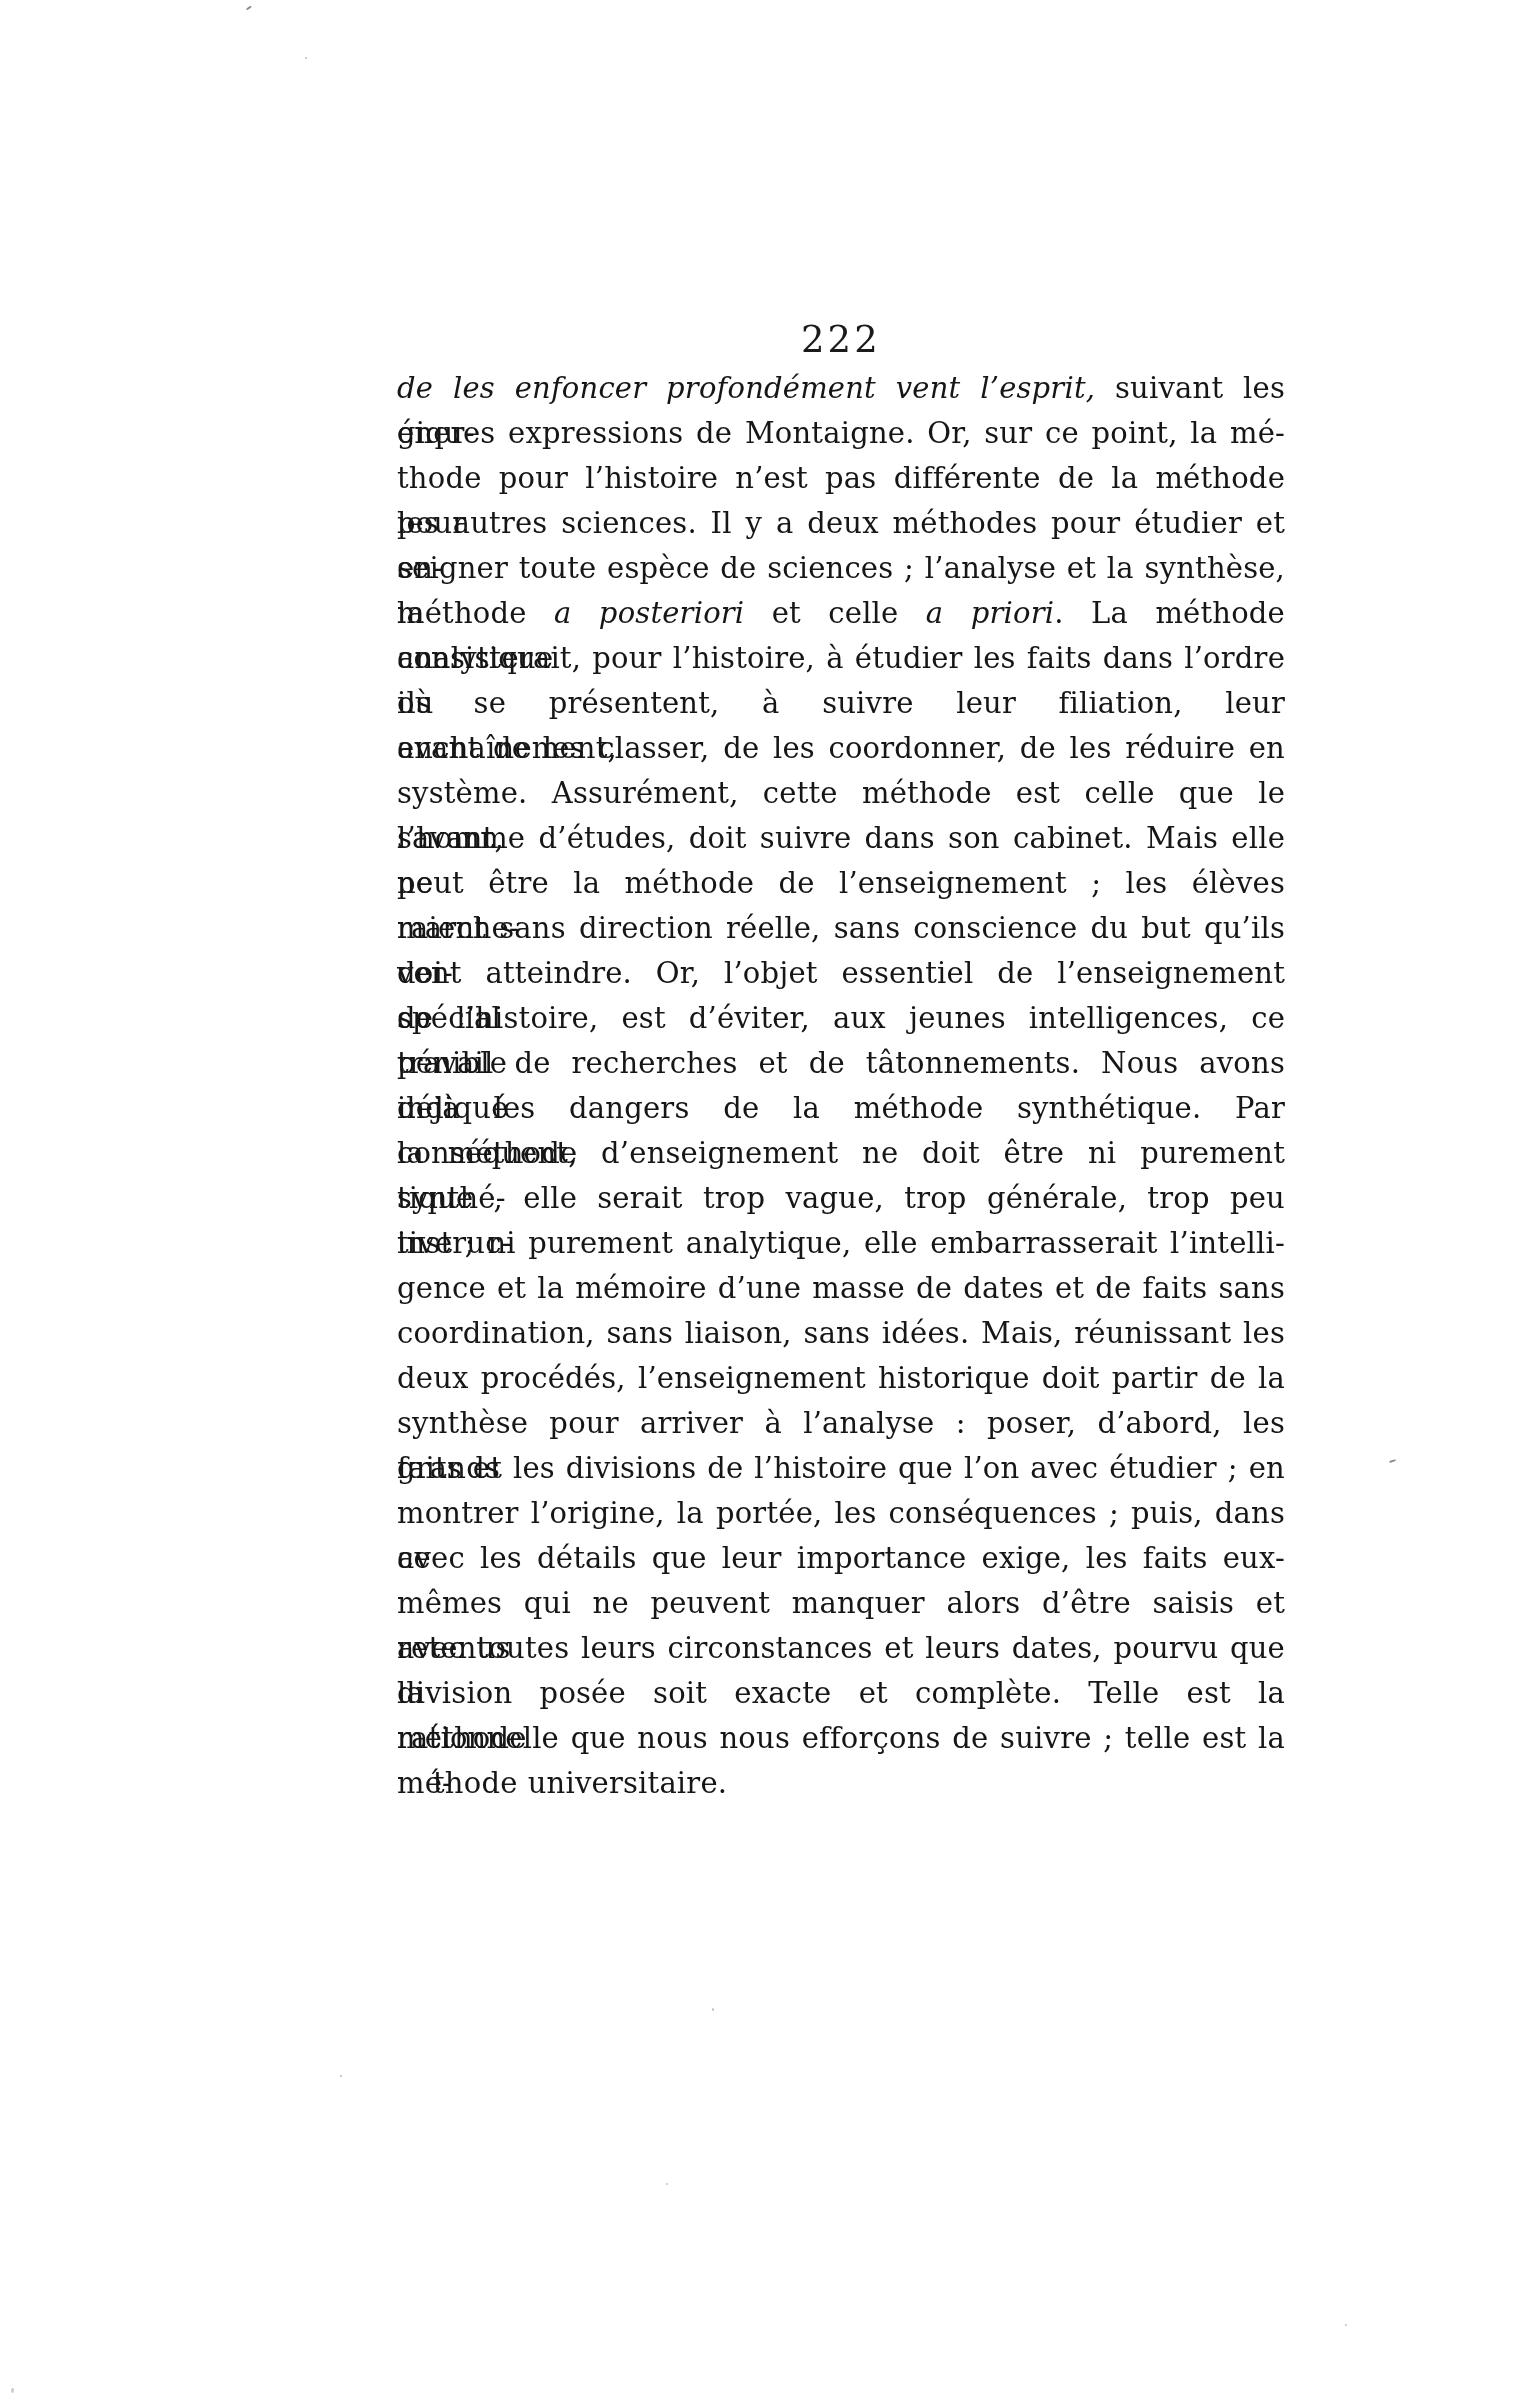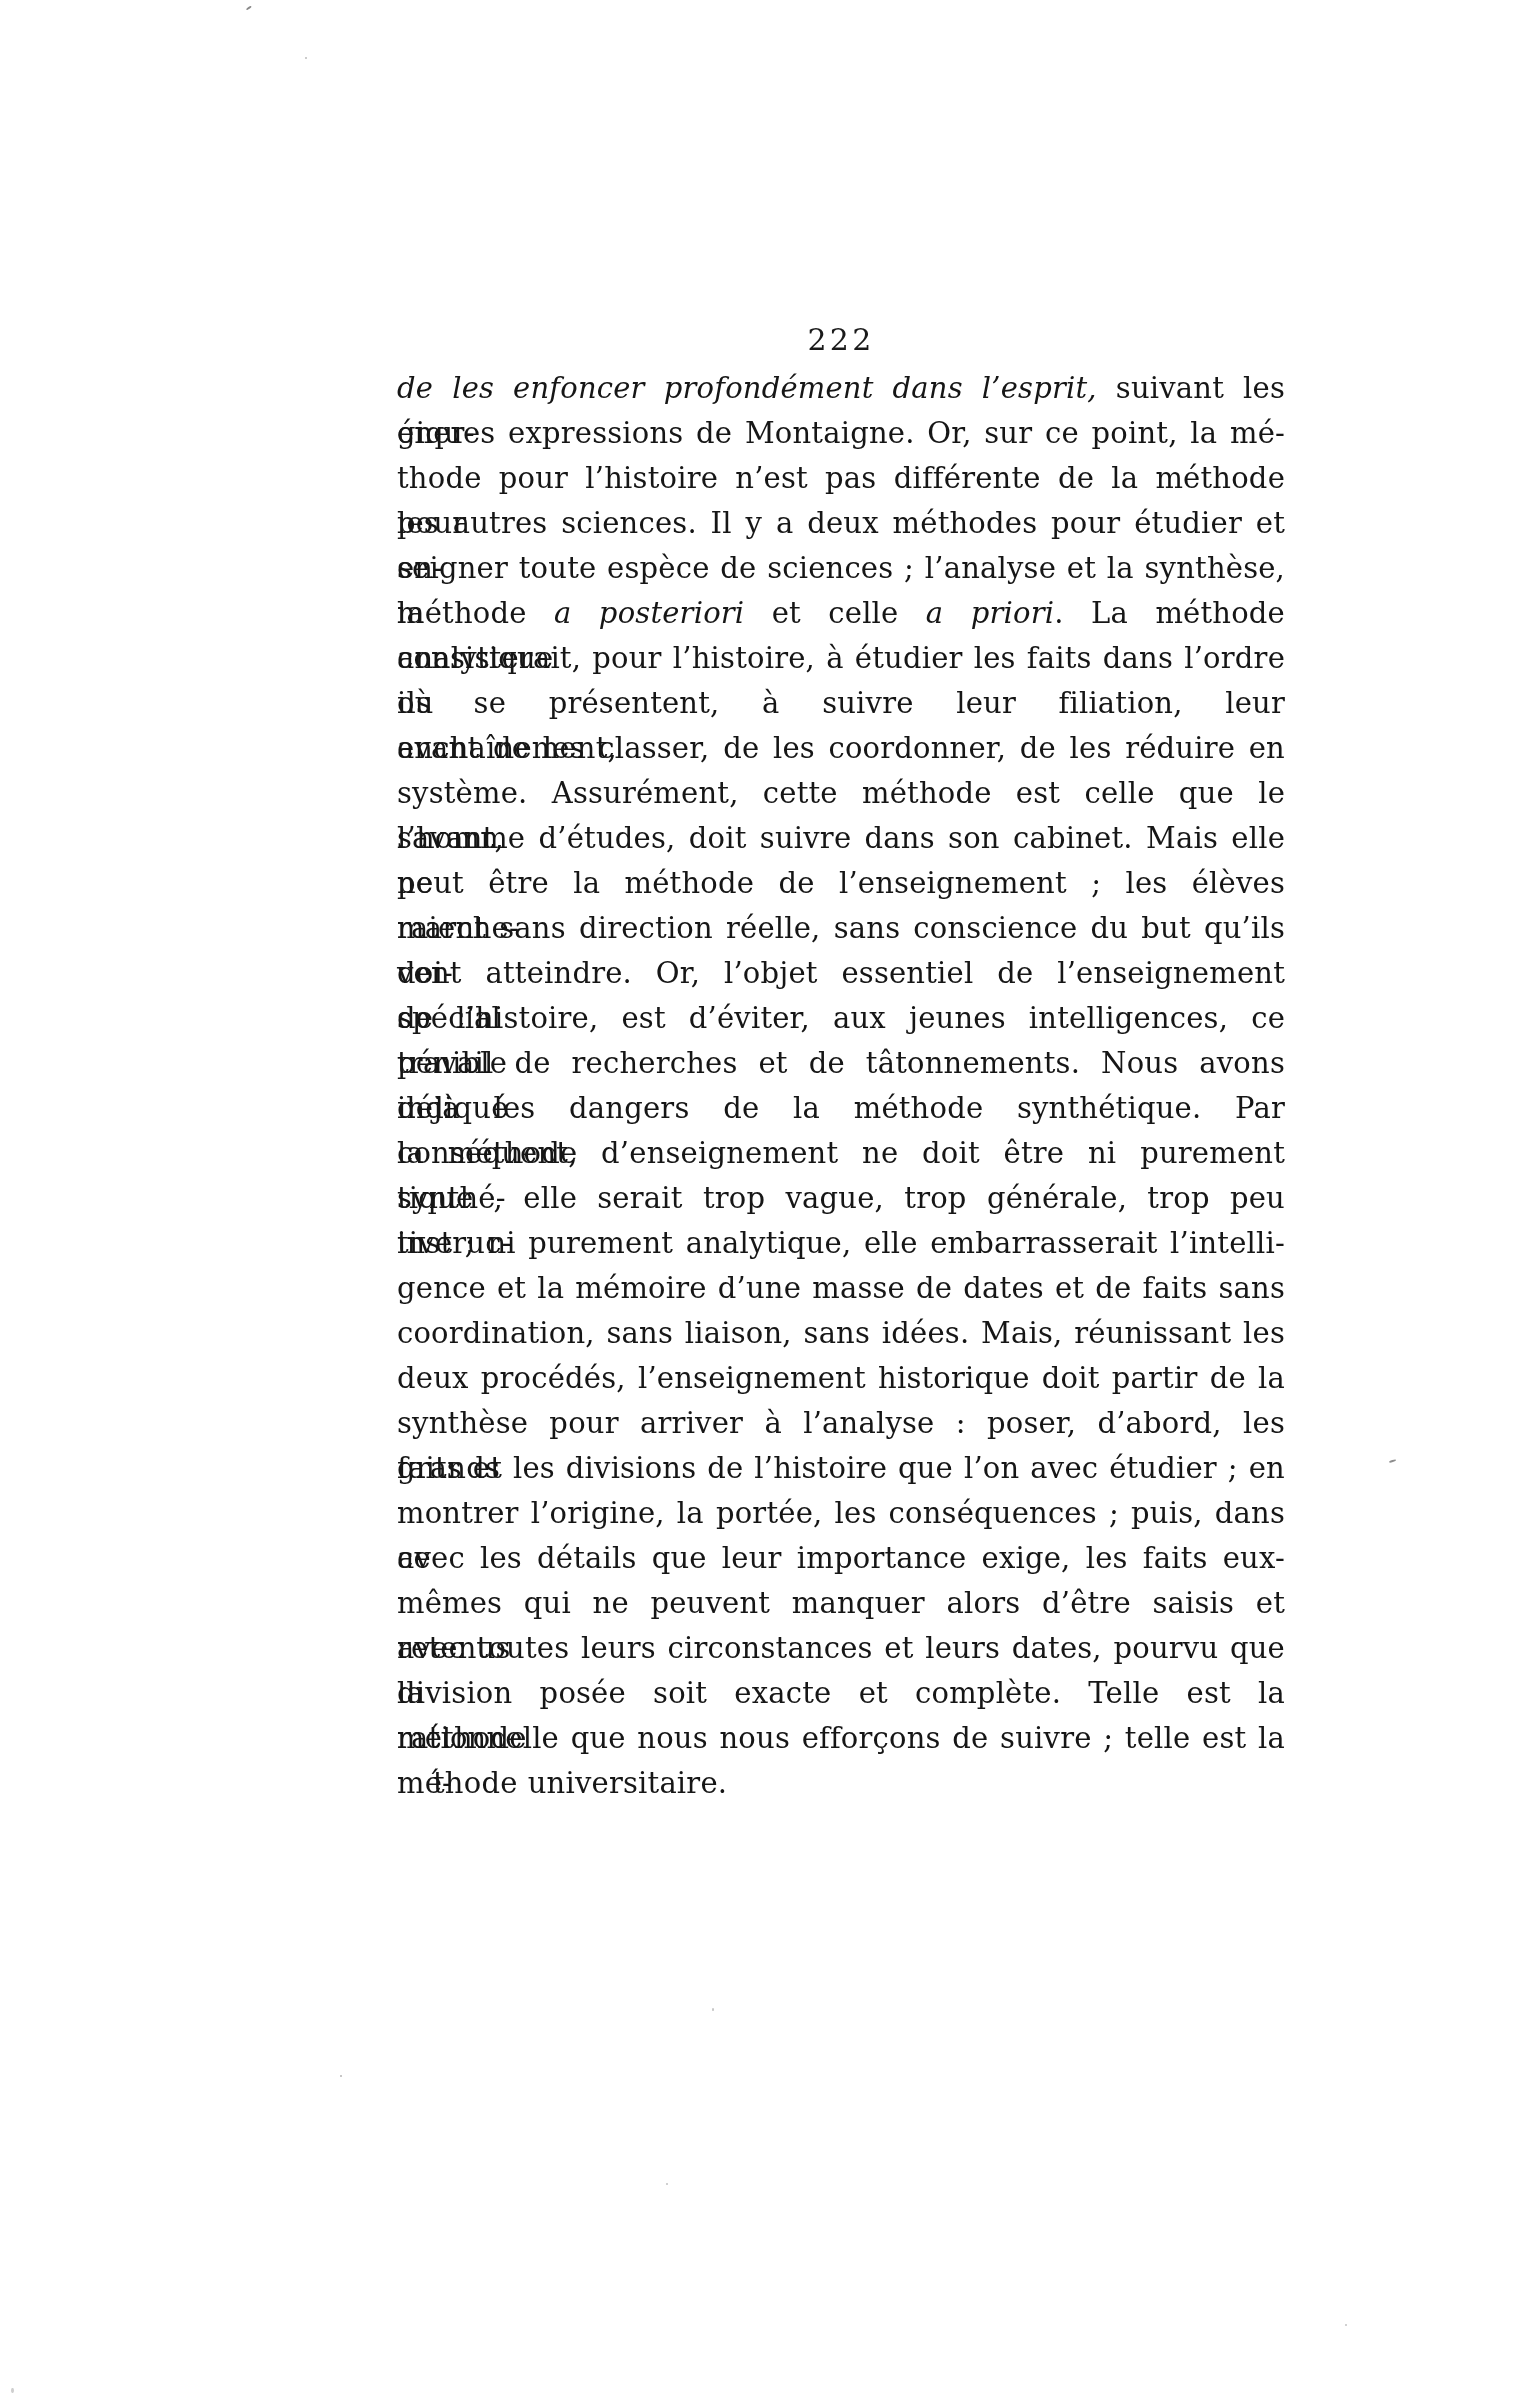--- a/index.html
+++ b/index.html
@@ -21,21 +21,21 @@
     width: 1533px;
     height: 2401px;
     background: #ffffff;
   }
   .folio {
     position: absolute;
     top: 324px;
     left: 397px;
     width: 888px;
     text-align: center;
-    font-size: 30px;
+    font-size: 37px;
     line-height: 32px;
     letter-spacing: 3.2px;
     color: #1a1a1a;
   }
   .textblock {
     position: absolute;
     top: 366px;
     left: 397px;
     width: 888px;
   }
@@ -72,21 +72,21 @@
   .speck.s7 { left: 1345px; top: 2324px; width: 2.4px; height: 2.4px; background:#c2c2c2; }
   .speck.s8 { left: 11.3px;  top: 2388px; width: 2.4px; height: 4.9px; background:#cfcfcf; }
 </style>
 </head>
 <body>
 
 <div class="page">
   <div class="folio">222</div>
 
   <div class="textblock">
-      <div class="line"><span class="seg italic">de les enfoncer profondément dans l’esprit,</span><span class="seg"> suivant les éner-</span></div>
+      <div class="line"><span class="seg italic">de les enfoncer profondément vent l’esprit,</span><span class="seg"> suivant les éner-</span></div>
       <div class="line"><span class="seg">giques expressions de Montaigne. Or, sur ce point, la mé-</span></div>
       <div class="line"><span class="seg">thode pour l’histoire n’est pas différente de la méthode pour</span></div>
       <div class="line"><span class="seg">les autres sciences. Il y a deux méthodes pour étudier et en-</span></div>
       <div class="line"><span class="seg">seigner toute espèce de sciences ; l’analyse et la synthèse, la</span></div>
       <div class="line"><span class="seg">méthode </span><span class="seg italic">a posteriori</span><span class="seg"> et celle </span><span class="seg italic">a priori</span><span class="seg">. La méthode analytique</span></div>
       <div class="line"><span class="seg">consisterait, pour l’histoire, à étudier les faits dans l’ordre où</span></div>
       <div class="line"><span class="seg">ils se présentent, à suivre leur filiation, leur enchaînement,</span></div>
       <div class="line"><span class="seg">avant de les classer, de les coordonner, de les réduire en</span></div>
       <div class="line"><span class="seg">système. Assurément, cette méthode est celle que le savant,</span></div>
       <div class="line"><span class="seg">l’homme d’études, doit suivre dans son cabinet. Mais elle ne</span></div>

